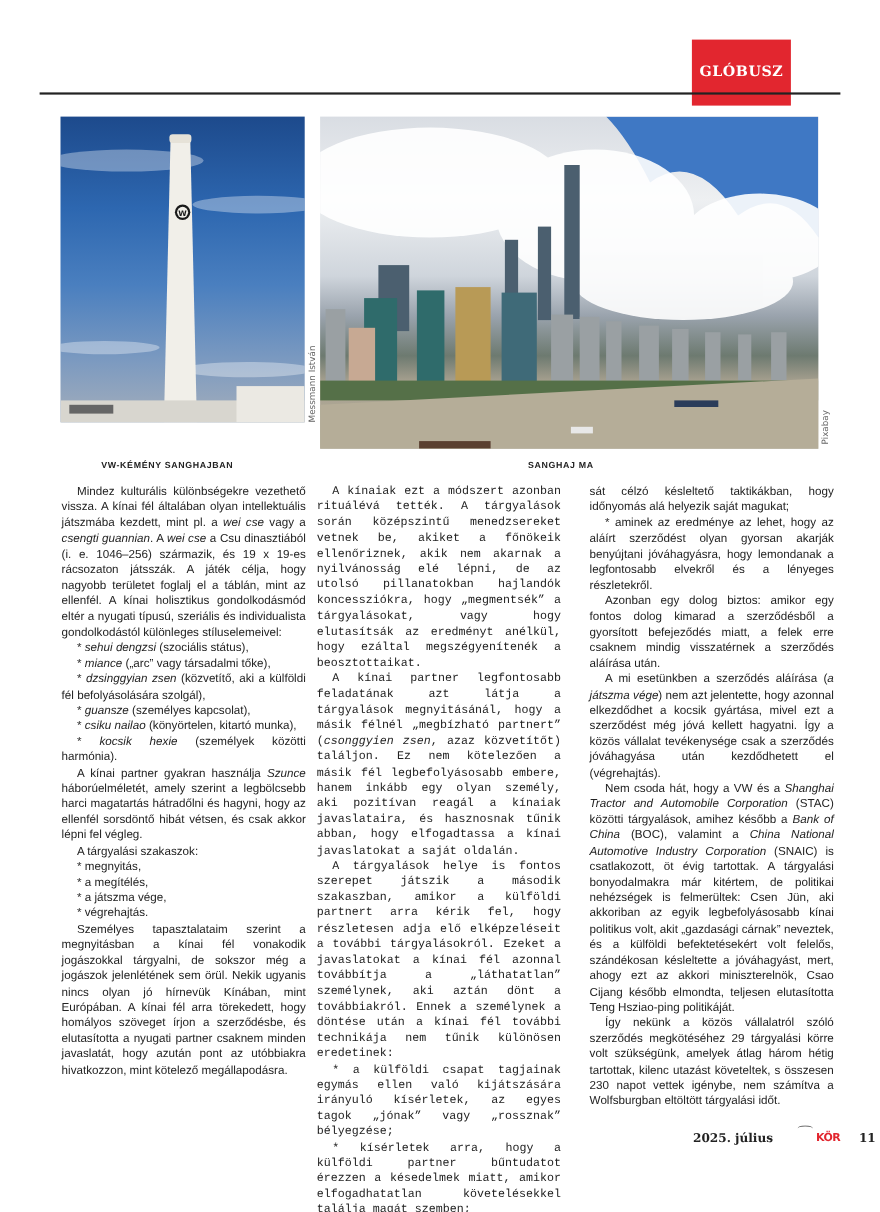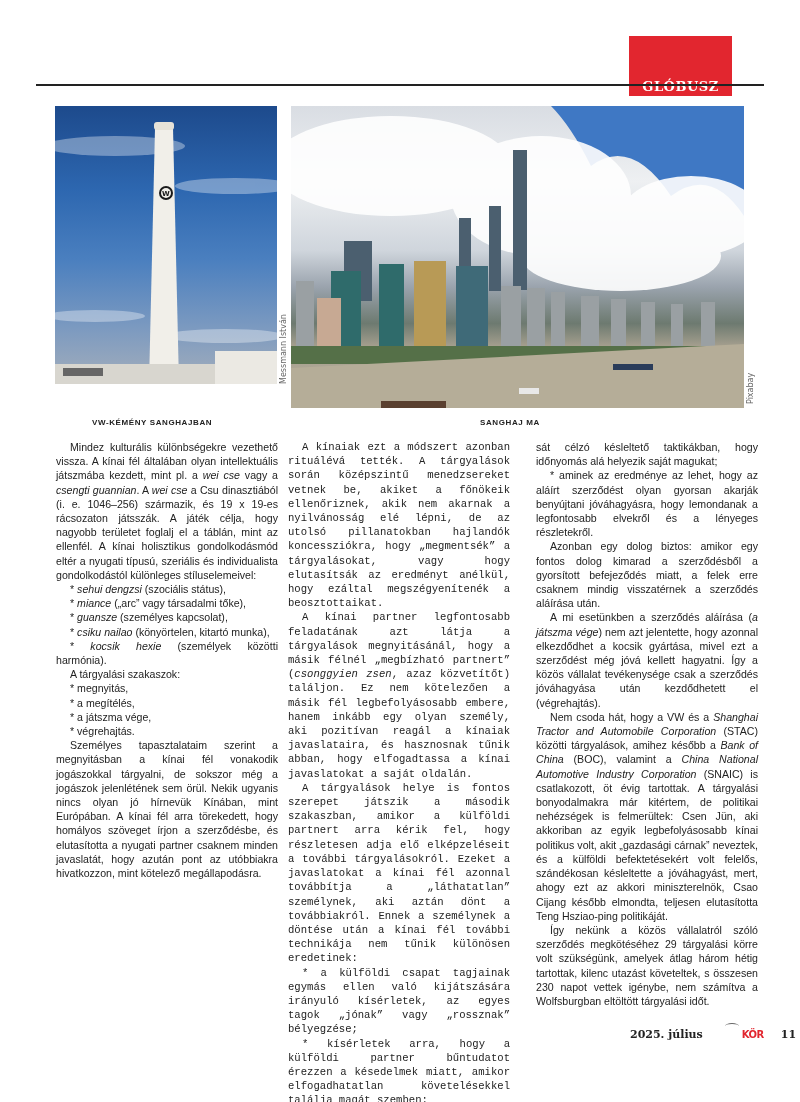--- a/index.html
+++ b/index.html
@@ -1,18 +1,18 @@
 <!DOCTYPE html>
 <html><head>
   <meta charset="utf-8">
   <style>
     html, body { margin: 0; padding: 0; background: #ffffff; }
     body { width: 800px; height: 1102px; position: relative; overflow: hidden; font-family: "DejaVu Sans", sans-serif; color: #222; }
     .header-rule { position: absolute; left: 36px; top: 84px; width: 728px; height: 2px; background: #222; }
-    .section-tab { position: absolute; left: 629px; top: 36px; width: 103px; height: 60px; background: #e2262f; display: flex; align-items: flex-end; justify-content: center; padding-bottom: 2px; box-sizing: border-box; }
+    .section-tab { position: absolute; left: 629px; top: 36px; width: 90px; height: 60px; background: #e2262f; display: flex; align-items: center; justify-content: center; padding-bottom: 2px; box-sizing: border-box; }
     .section-tab span { font-family: "DejaVu Serif", serif; font-weight: bold; font-size: 13px; color: #fff; letter-spacing: 0.5px; }
     .photo { position: absolute; overflow: hidden; }
     .photo-chimney { left: 55px; top: 106px; width: 222px; height: 278px; background: linear-gradient(180deg, #1d4a8c 0%, #2d67b0 30%, #4a7fbf 55%, #7c9ac0 80%, #a4aebb 100%); }
     .photo-skyline { left: 291px; top: 106px; width: 453px; height: 302px; background: linear-gradient(180deg, #d9dde3 0%, #eef0f2 25%, #cfd5dc 48%, #9aa3ad 60%, #6d7a70 72%, #a8a190 80%, #b3ad9a 100%); }
     .credit { position: absolute; font-size: 8px; color: #666; transform-origin: left top; transform: rotate(-90deg); white-space: nowrap; }
     .caption { position: absolute; font-size: 8px; font-weight: bold; letter-spacing: 0.6px; color: #222; font-family: "Liberation Sans", sans-serif; }
     .col { position: absolute; top: 440px; width: 222px; font-family: "Liberation Sans", sans-serif; font-size: 10.6px; line-height: 14.2px; text-align: justify; }
     .col p { margin: 0; text-indent: 14px; }
     .col p.noind { text-indent: 0; }
     .col p.item { text-indent: 14px; }
@@ -91,23 +91,25 @@
     <rect x="228" y="282" width="20" height="6" fill="#e8e8e8"></rect>
   </svg>
 </div>
 <div class="credit" style="left:746px; top:404px;">Pixabay</div>
 <div class="caption" style="left:480px; top:418px;">SANGHAJ MA</div>
 
 <div class="col col1">
     <p>Mindez kulturális különbségekre vezethető vissza. A kínai fél általában olyan intellektuális játszmába kezdett, mint pl. a <em>wei cse</em> vagy a <em>csengti guannian</em>. A <em>wei cse</em> a Csu dinasztiából (i. e. 1046–256) származik, és 19 x 19-es rácsozaton játsszák. A játék célja, hogy nagyobb területet foglalj el a táblán, mint az ellenfél. A kínai holisztikus gondolkodásmód eltér a nyugati típusú, szeriális és individualista gondolkodástól különleges stíluselemeivel:</p>
     <p class="item">* <em>sehui dengzsi</em> (szociális státus),</p>
     <p class="item">* <em>miance</em> („arc” vagy társadalmi tőke),</p>
+    <p class="item">* <em>dzsinggyian zsen</em> (közvetítő, aki a külföldi fél befolyásolására szolgál),</p>
     <p class="item">* <em>guansze</em> (személyes kapcsolat),</p>
     <p class="item">* <em>csiku nailao</em> (könyörtelen, kitartó munka),</p>
     <p class="item">* <em>kocsik hexie</em> (személyek közötti harmónia).</p>
+    <p>A kínai partner gyakran használja <em>Szunce</em> háborúelméletét, amely szerint a legbölcsebb harci magatartás hátradőlni és hagyni, hogy az ellenfél sorsdöntő hibát vétsen, és csak akkor lépni fel végleg.</p>
     <p>A tárgyalási szakaszok:</p>
     <p class="item">* megnyitás,</p>
     <p class="item">* a megítélés,</p>
     <p class="item">* a játszma vége,</p>
     <p class="item">* végrehajtás.</p>
     <p>Személyes tapasztalataim szerint a megnyitásban a kínai fél vonakodik jogászokkal tárgyalni, de sokszor még a jogászok jelenlétének sem örül. Nekik ugyanis nincs olyan jó hírnevük Kínában, mint Európában. A kínai fél arra törekedett, hogy homályos szöveget írjon a szerződésbe, és elutasította a nyugati partner csaknem minden javaslatát, hogy azután pont az utóbbiakra hivatkozzon, mint kötelező megállapodásra.</p>
   </div>
 <div class="col col2">
     <p>A kínaiak ezt a módszert azonban rituálévá tették. A tárgyalások során középszintű menedzsereket vetnek be, akiket a főnökeik ellenőriznek, akik nem akarnak a nyilvánosság elé lépni, de az utolsó pillanatokban hajlandók koncessziókra, hogy „megmentsék” a tárgyalásokat, vagy hogy elutasítsák az eredményt anélkül, hogy ezáltal megszégyenítenék a beosztottaikat.</p>
     <p>A kínai partner legfontosabb feladatának azt látja a tárgyalások megnyitásánál, hogy a másik félnél „megbízható partnert” (<em>csonggyien zsen</em>, azaz közvetítőt) találjon. Ez nem kötelezően a másik fél legbefolyásosabb embere, hanem inkább egy olyan személy, aki pozitívan reagál a kínaiak javaslataira, és hasznosnak tűnik abban, hogy elfogadtassa a kínai javaslatokat a saját oldalán.</p>

